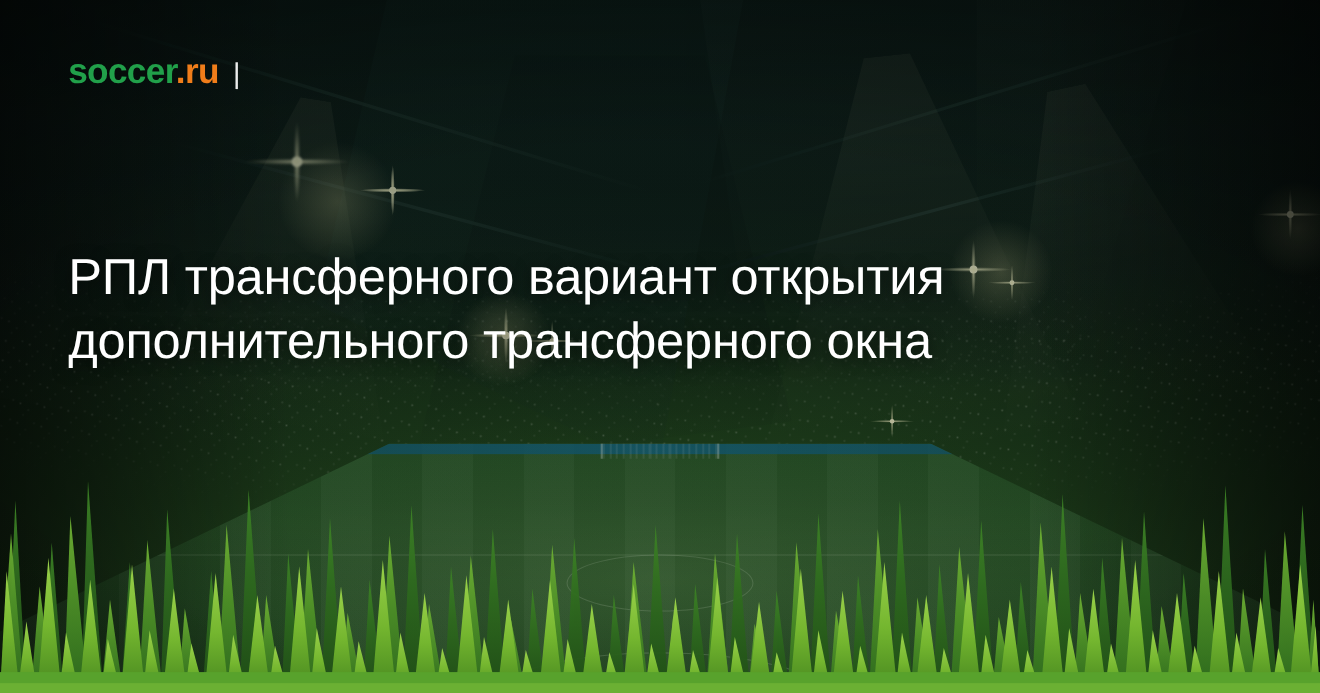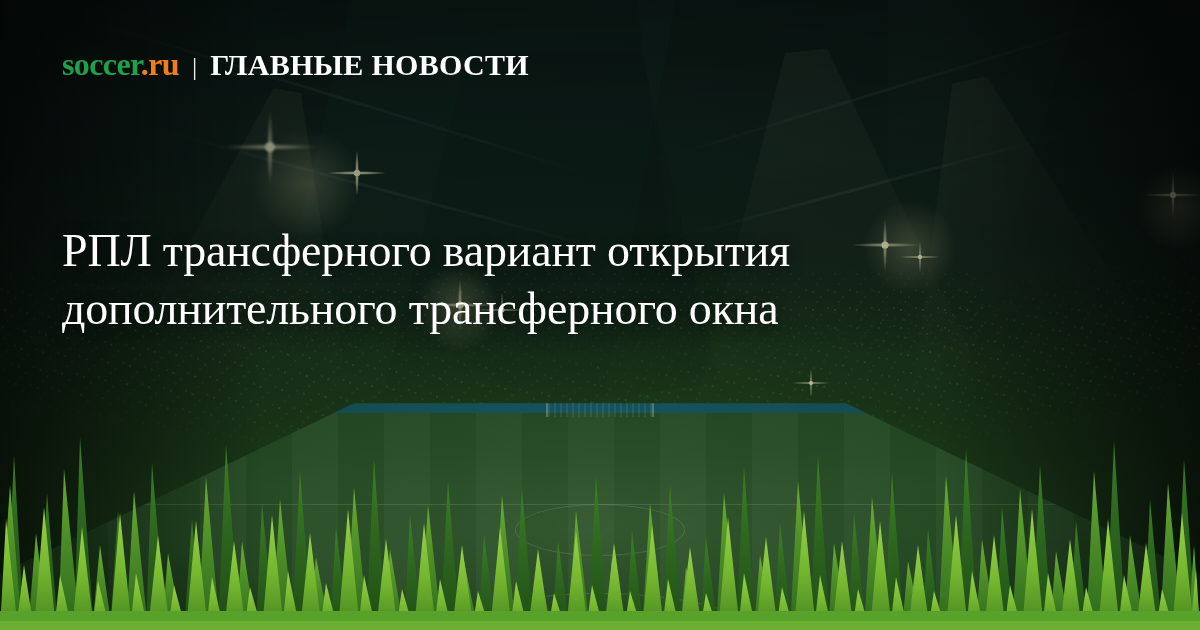--- a/index.html
+++ b/index.html
@@ -2,21 +2,21 @@
 <html><head>
 <meta charset="utf-8">
 <style>
   * { margin:0; padding:0; box-sizing:border-box; }
   html,body { width:1200px; height:630px; overflow:hidden; background:#000; }
 
   .card {
     position:relative;
     width:1200px; height:630px;
     overflow:hidden;
-    font-family:Liberation Serif, serif;
+    font-family:Liberation Sans, sans-serif;
     background:#0b1410;
   }
 
   
   .bg-base{
     position:absolute; inset:0;
     background:
       radial-gradient(120% 90% at 50% 88%, #2f5c25 0%, #22451c 24%, #152a14 48%, #0c170d 70%, #060c08 100%),
       linear-gradient(180deg,#101c16 0%, #0d1a15 35%, #0a1510 100%);
   }
@@ -389,18 +389,17 @@
       <rect x="0" y="196" width="1200" height="19" fill="#58a22c"></rect>
       <rect x="0" y="206" width="1200" height="9" fill="#6bb033"></rect>
     </svg>
   </div>
 
   <div class="header">
     <div class="logo">
       <span class="l-soccer">soccer</span><span class="l-ru">.ru</span>
     </div>
     <span class="sep">|</span>
-    <span class="kicker">ГЛАВНЫЕ НОВОСТИ</span>
   </div>
 
   <h1 class="headline">РПЛ трансферного вариант открытия дополнительного трансферного окна</h1>
 
 </div>
 
 </body></html>

